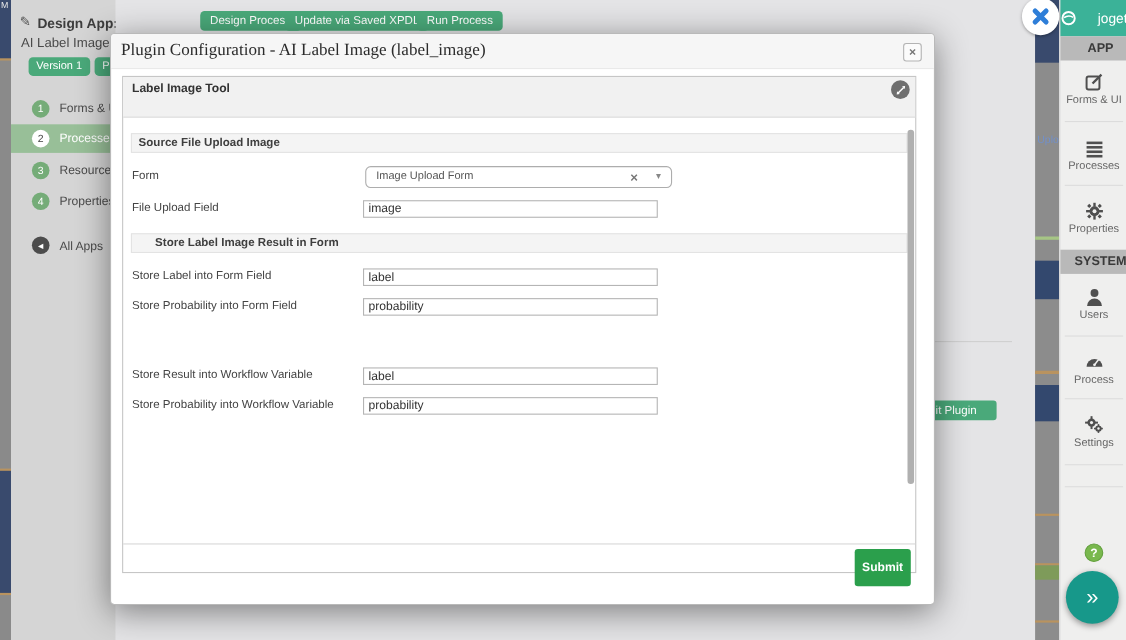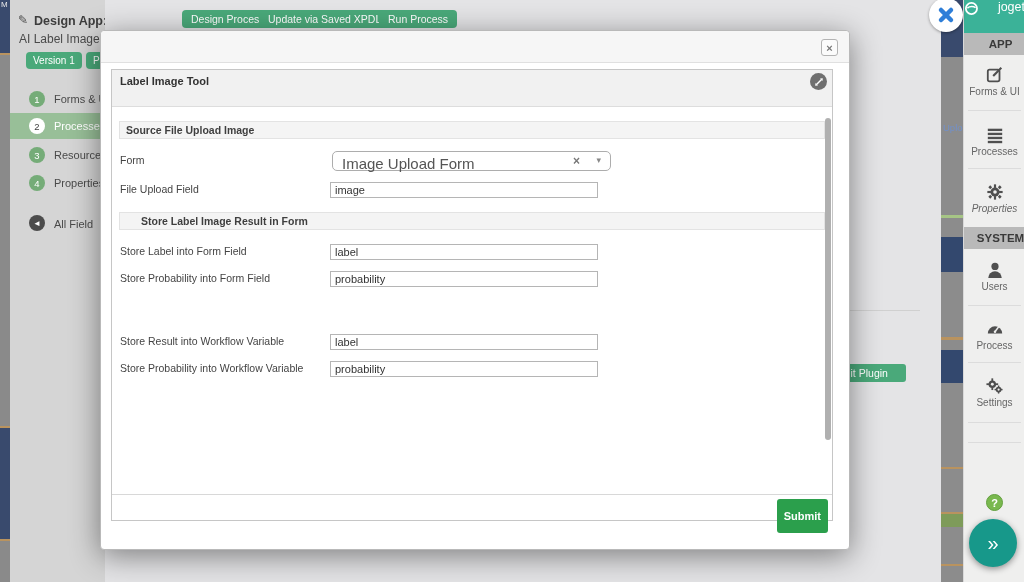--- a/index.html
+++ b/index.html
@@ -68,29 +68,29 @@
 
   
   .blue-x { position:absolute; left:929px; top:-2px; width:34px; height:34px; border-radius:50%;
             background:#fff; z-index:12; display:flex; align-items:center; justify-content:center;
             box-shadow:0 1px 3px rgba(0,0,0,0.35); }
 
   
   .sidebar { position:absolute; left:963px; top:0; width:61px; height:582px; background:#efefee;
              border-left:1px solid #d9d9d9; z-index:5; }
   .sb-logo { position:absolute; left:0; top:0; width:61px; height:33px; background:#3bb298;
-             display:flex; justify-content:center; gap:19px; }
+             display:flex; align-items:center; justify-content:center; gap:19px; }
   .sb-logo .word { color:#fff; font-size:12.5px; }
   .sb-header { position:absolute; left:0; width:61px; height:22px; background:#b9b9b9; color:#3a3a3a;
                font-size:11.5px; font-weight:bold; display:flex; align-items:center; justify-content:center;padding-left:12px; }
   .sb-h-app { top:33px; } .sb-h-system { top:227px; }
   .sb-item { position:absolute; left:0; width:61px; text-align:center; cursor:pointer; }
   .sb-item .ic { display:block; margin:0 auto 2px auto; width:18px; height:18px; }
   .sb-item .tx { font-size:10px; color:#666; white-space:nowrap; }
-  .sb-i1 { top:66px; } .sb-i2 { top:126px; } .sb-i3 { top:183px;font-style:italic; }
+  .sb-i1 { top:66px; } .sb-i2 { top:126px; } .sb-i3 { top:183px; }
   .sb-i4 { top:261px; } .sb-i5 { top:320px; } .sb-i6 { top:377px; }
   .sb-div { position:absolute; left:4px; width:53px; height:1px; background:#dcdcdc; }
   .sb-d1 { top:110px; } .sb-d2 { top:168px; } .sb-d3 { top:305px; } .sb-d4 { top:362px; }
   .sb-d5 { top:422px; } .sb-d6 { top:442px; }
   .help-circle { position:absolute; left:986px; top:494px; width:17px; height:17px; border-radius:50%;
                  background:#79b84e; border:1px solid #63a03e; color:#fff; font-size:11px; font-weight:bold;
                  display:flex; align-items:center; justify-content:center; z-index:6; }
   .expand-circle { position:absolute; left:969px; top:519px; width:48px; height:48px; border-radius:50%;
                    background:#17988a; color:#fff; font-size:20px; display:flex; align-items:center;
                    justify-content:center; z-index:6; box-shadow:0 2px 6px rgba(0,0,0,0.4); border:none; }
@@ -115,21 +115,21 @@
   .sec-bar { position:absolute; left:7px; width:706px; height:18px; background:#f4f4f4;
              border:1px solid #e3e3e3; font-size:10.5px; font-weight:bold; color:#3f3f3f;
              line-height:16px; padding-left:6px; }
   .sec-1 { top:51px; } .sec-2 { top:142px;padding-left:21px; } .sec-3 { top:231px; }
 
   .f-label { position:absolute; left:8px; font-size:10.5px; color:#444; white-space:nowrap; }
   .fl-1 { top:84px; } .fl-2 { top:113px; } .fl-3 { top:175px; } .fl-4 { top:202px; } .fl-5 { top:265px; } .fl-6 { top:292px; }
 
   .select2 { position:absolute; left:220px; top:81px; width:279px; height:20px; border:1px solid #adadad;
              border-radius:5px; background:#fff; cursor:pointer; }
-  .select2 .val { position:absolute; left:9px; top:3px; font-size:15px; color:#555; white-space:nowrap; }
+  .select2 .val { position:absolute; left:9px; top:3px; font-size:10px; color:#555; white-space:nowrap; }
   .select2 .clear { position:absolute; right:30px; top:2px; font-size:12px; color:#777; font-weight:bold; }
   .select2 .caret { position:absolute; right:9px; top:3px; font-size:9px; color:#888; }
 
   .f-input { position:absolute; left:218px; width:268px; height:16px; border:1px solid #b5b5b5;
              font-size:11px; color:#333; padding:0 4px; font-family:"Liberation Sans", sans-serif; background:#fff; }
   .fi-1 { top:112px; } .fi-2 { top:174px; } .fi-3 { top:201px; } .fi-4 { top:264px; } .fi-5 { top:291px; }
 
   .p-footer-line { position:absolute; left:0; top:424px; width:100%; height:1px; background:#d8d8d8; }
   .submit-btn { position:absolute; right:4px; top:429px; height:34px; background:#2b9f4c; color:#fff;
                 font-size:11px; font-weight:bold; border:none; border-radius:3px; padding:0 7px; cursor:pointer; }
@@ -167,21 +167,21 @@
     <div class="nav-row nav-3">
       <span class="num">3</span>
       <span class="lbl">Resources</span>
     </div>
     <div class="nav-row nav-4">
       <span class="num">4</span>
       <span class="lbl">Properties &amp; Export</span>
     </div>
     <div class="all-apps">
       <span class="back">◄</span>
-      <span class="lbl">All Field</span>
+      <span class="lbl">All Apps</span>
     </div>
   </div>
 
   <button class="tb-btn tb-1">Design Process</button>
   <button class="tb-btn tb-2">Update via Saved XPDL</button>
   <button class="tb-btn tb-3">Run Process</button>
 
   <div class="canvas-line"></div>
   <button class="addedit-btn">Add/Edit Plugin</button>
 
@@ -293,20 +293,21 @@
     </div>
     <div class="sb-div sb-d5"></div>
     <div class="sb-div sb-d6"></div>
   </div>
 
   <div class="help-circle">?</div>
   <button class="expand-circle">»</button>
 
   <div class="modal">
     <div class="m-titlebar">
+      <div class="m-title">Plugin Configuration - AI Label Image (label_image)</div>
       <div class="m-close">×</div>
     </div>
 
     <div class="m-panel">
       <div class="p-header">
         <div class="p-title">Label Image Tool</div>
         <div class="p-expand">
           <svg width="10" height="10" viewBox="0 0 10 10">
             <line x1="2.5" y1="7.5" x2="7.5" y2="2.5" stroke="#fff" stroke-width="1.4"></line>
             <polygon points="6,1.5 8.8,1.2 8.5,4" fill="#fff"></polygon>

